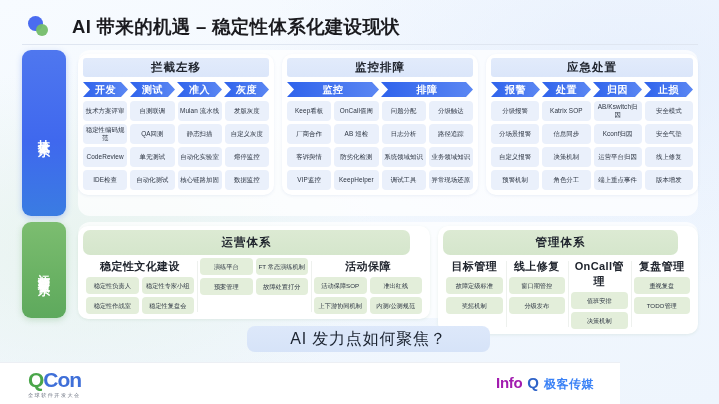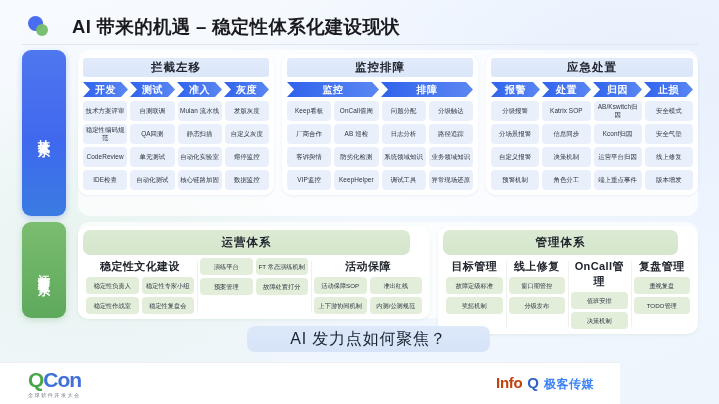--- a/index.html
+++ b/index.html
@@ -87,21 +87,21 @@
 
   
   .footer{position:absolute;left:0;bottom:0;width:620px;height:41px;background:#ffffff;
     border-top:1px solid #eceff4;z-index:7;}
   .qcon{position:absolute;left:28px;top:6px;}
   .qcon-main{font-size:21px;font-weight:bold;line-height:1;letter-spacing:-1px;}
   .qcon-main .q{color:#4aa64a;}
   .qcon-main .on{color:#3f6fd8;}
   .qcon-sub{font-size:5.2px;color:#6b7280;letter-spacing:1.4px;margin-top:2px;}
   .infoq{position:absolute;right:26px;top:11px;display:flex;align-items:baseline;gap:5px;}
-  .infoq .info{font-size:15px;font-weight:bold;color:#c2410c;letter-spacing:-.3px;}
+  .infoq .info{font-size:15px;font-weight:bold;color:#a21caf;letter-spacing:-.3px;}
   .infoq .qq{font-size:15px;font-weight:bold;color:#2f63c8;}
   .infoq .cn{font-size:12px;font-weight:bold;color:#3b82f6;letter-spacing:.5px;}
 </style>
 </head>
 <body>
 
 <div class="slide">
 
   <div class="header">
     <div class="logo-dot">

